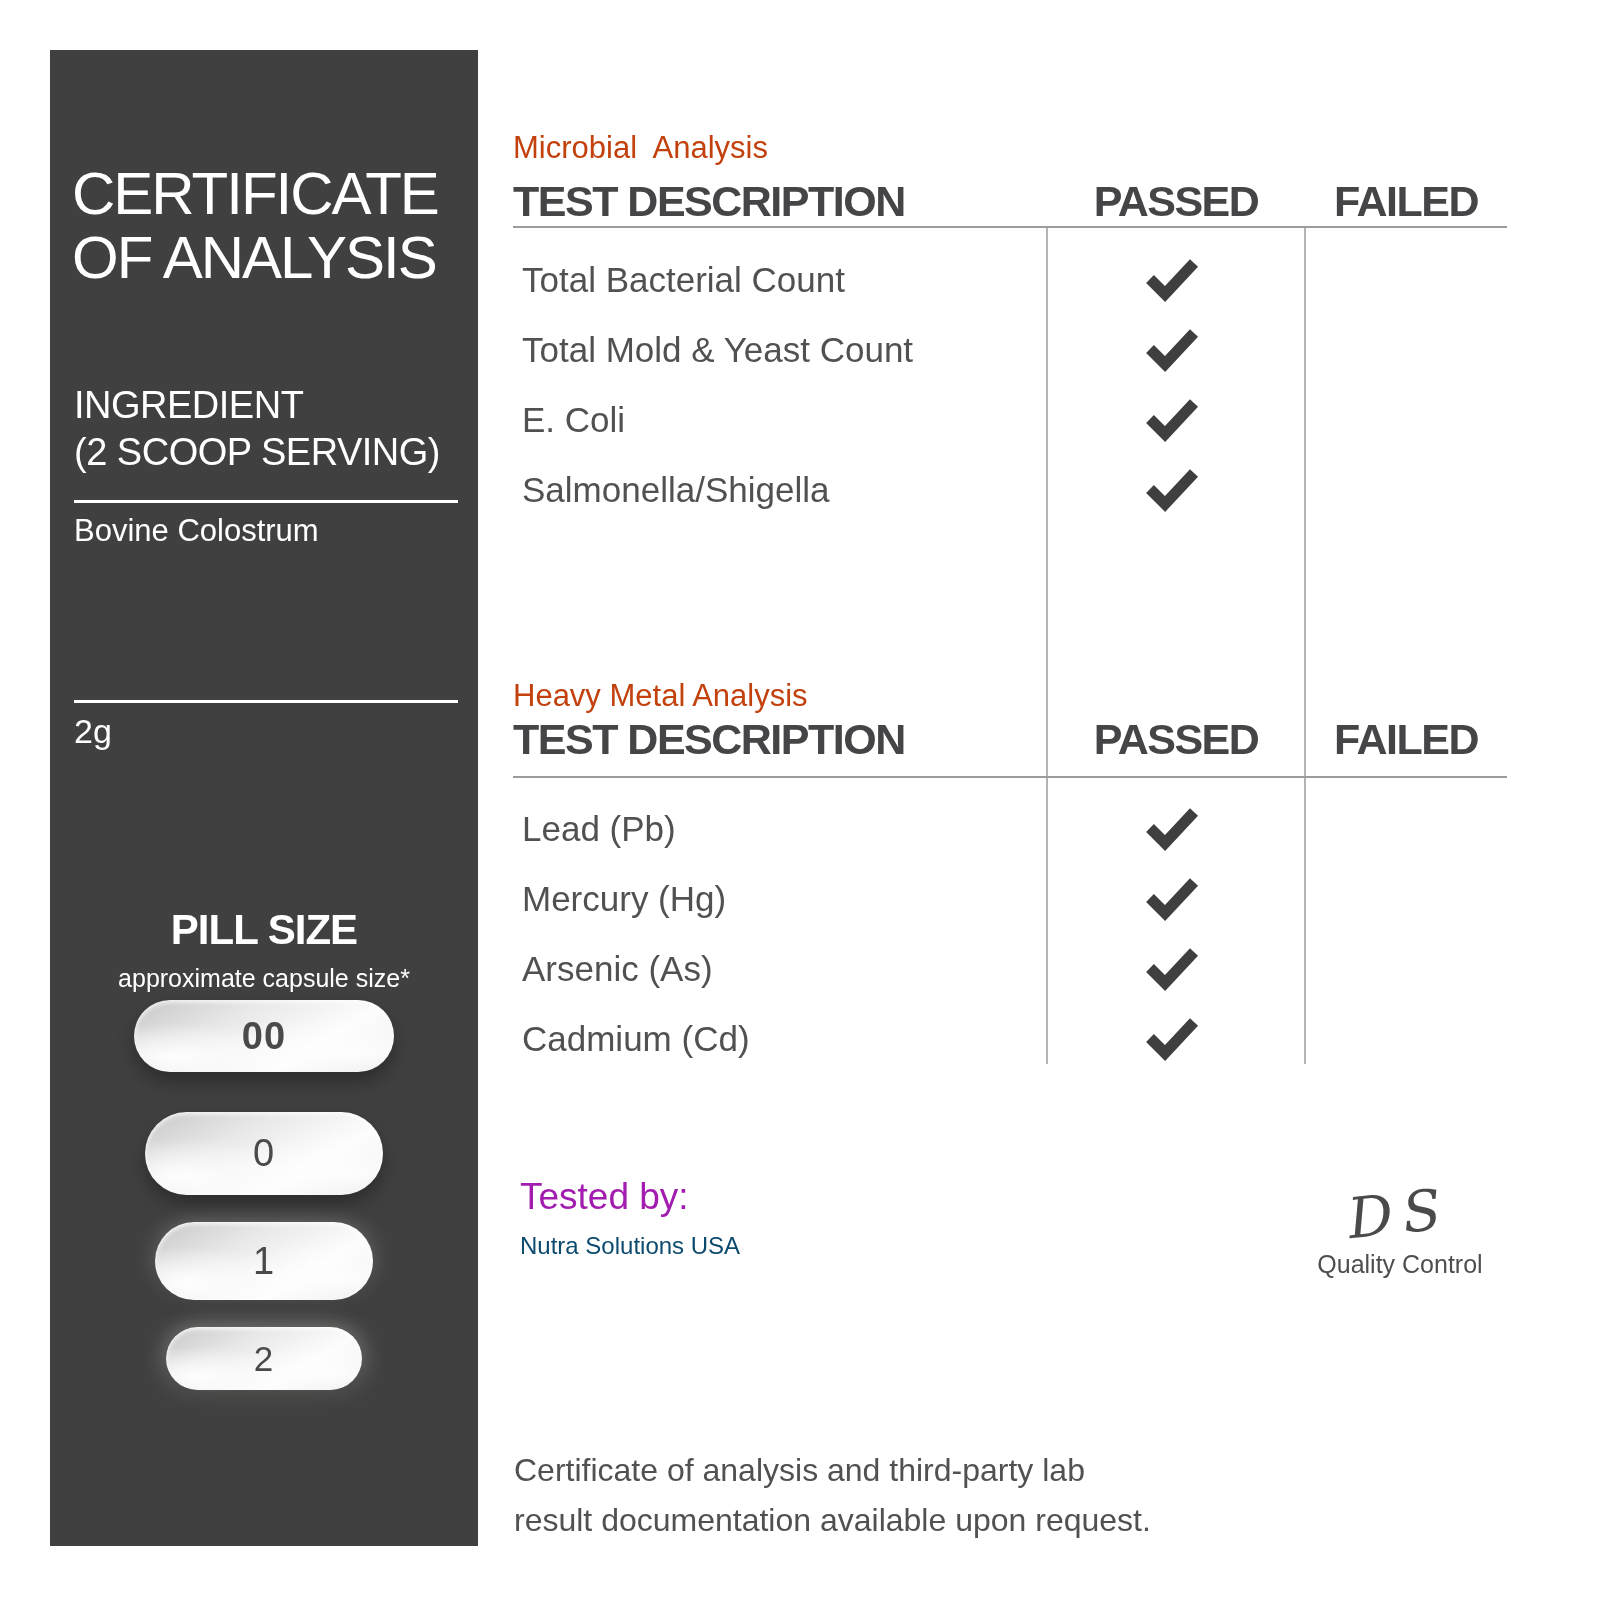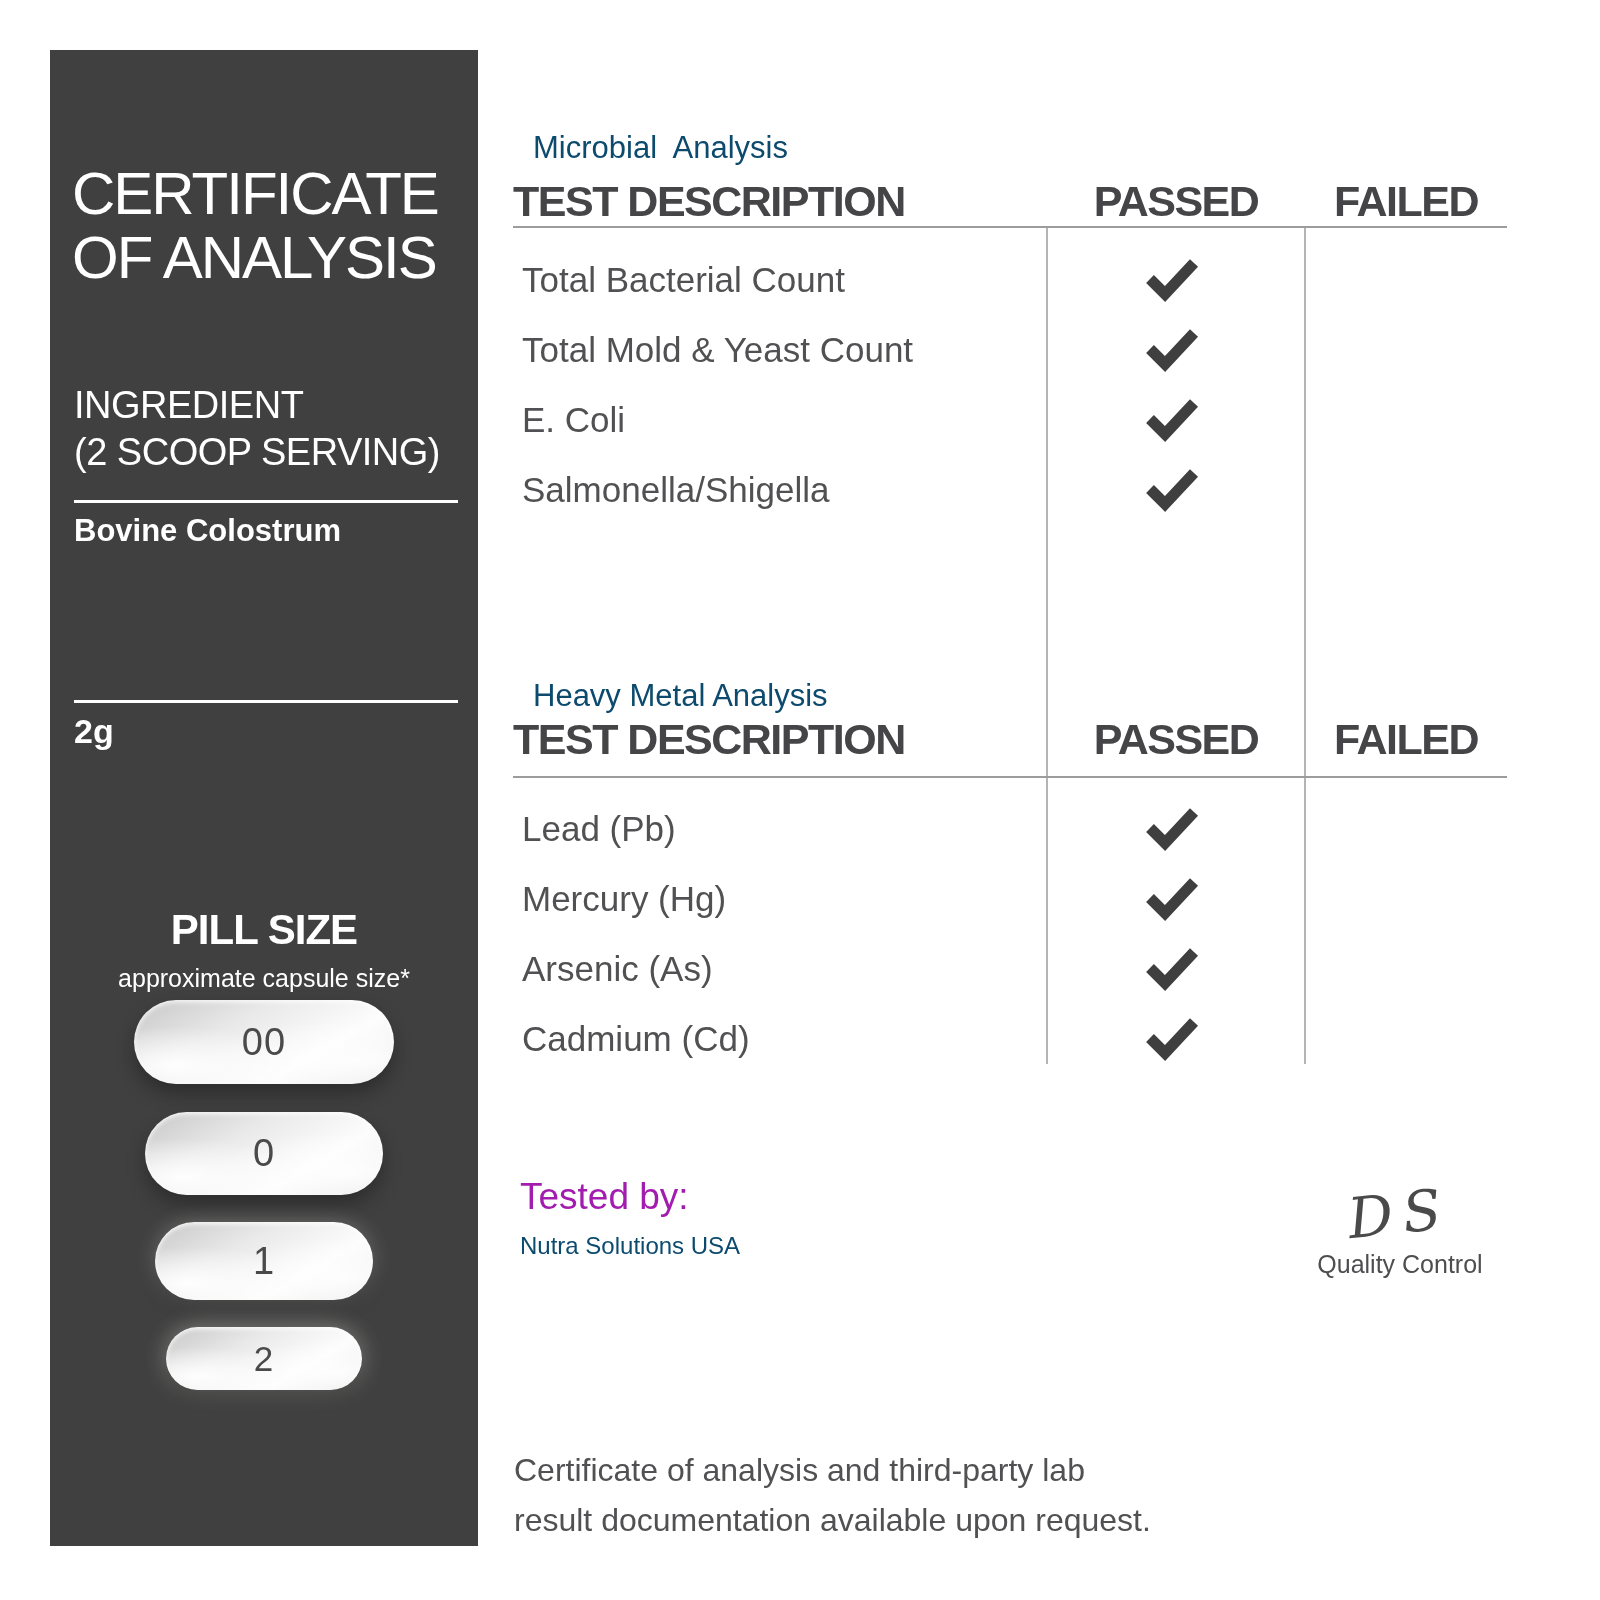--- a/index.html
+++ b/index.html
@@ -5,40 +5,40 @@
   html,body{margin:0;padding:0;}
   body{
     width:1600px;height:1600px;position:relative;background:#ffffff;
     font-family:"Liberation Sans", sans-serif;color:#515153;overflow:hidden;
   }
   
   .sidebar{position:absolute;left:50px;top:50px;width:428px;height:1496px;background:#404040;}
   .sb-title{position:absolute;left:22px;top:112px;color:#fff;font-size:60px;line-height:1.06;letter-spacing:-2px;font-weight:400;}
   .sb-label{position:absolute;left:24px;color:#fff;font-size:38px;line-height:1.24;letter-spacing:-0.5px;font-weight:400;}
   .sb-rule{position:absolute;left:24px;width:384px;height:3px;background:#ffffff;}
-  .sb-value{position:absolute;left:24px;color:#fff;font-weight:700;}
+  .sb-value{position:absolute;left:24px;color:#fff;font-weight:400;}
   .pill-size-title{position:absolute;left:0;top:856px;width:100%;text-align:center;color:#fff;font-size:42px;font-weight:700;letter-spacing:-1px;}
   .pill-size-sub{position:absolute;left:0;top:914px;width:100%;text-align:center;color:#fff;font-size:25px;font-weight:400;}
   .pill{
     position:absolute;left:50%;transform:translateX(-50%);
     display:flex;align-items:center;justify-content:center;
     color:#4a4a4a;font-size:38px;letter-spacing:1px;
     background:
       radial-gradient(ellipse at 16% 78%, rgba(255,255,255,.95) 0%, rgba(255,255,255,0) 42%),
       radial-gradient(ellipse at 86% 72%, rgba(255,255,255,.85) 0%, rgba(255,255,255,0) 48%),
       linear-gradient(150deg,#c7c7c7 0%,#e9e9e9 35%,#fdfdfd 68%,#e6e6e6 100%);
     box-shadow:0 10px 18px rgba(15,15,15,.38), inset 0 2px 5px rgba(255,255,255,.85);
   }
-  .pill-00{top:950px;width:260px;height:84px;border-radius:45px;}
+  .pill-00{top:950px;width:260px;height:72px;border-radius:45px;font-weight:bold;}
   .pill-0 {top:1062px;width:238px;height:83px;border-radius:42px;}
   .pill-1 {top:1172px;width:218px;height:78px;border-radius:39px;box-shadow:0 9px 16px rgba(15,15,15,.3),0 0 20px rgba(255,255,250,.28), inset 0 2px 5px rgba(255,255,255,.9);}
   .pill-2 {top:1277px;width:196px;height:63px;border-radius:32px;font-size:35px;box-shadow:0 8px 14px rgba(15,15,15,.3),0 0 22px rgba(250,255,245,.4), inset 0 2px 5px rgba(255,255,255,.9);}
 
   
-  .section-title{position:absolute;left:513px;font-size:31px;color:#0c4a6e;white-space:pre;margin-left:20px;}
+  .section-title{position:absolute;left:513px;font-size:31px;color:#c2410c;white-space:pre;}
   .col-head{position:absolute;font-size:43px;font-weight:700;letter-spacing:-1.5px;color:#454547;}
   .col-head.desc{left:513px;}
   .col-head.passed{left:1047px;width:258px;text-align:center;}
   .col-head.failed{left:1305px;width:202px;text-align:center;}
   .hline{position:absolute;left:513px;width:994px;height:2px;background:#9c9c9c;}
   .vline{position:absolute;top:226px;height:838px;width:2px;background:#b4b4b4;}
   .vline.v1{left:1046px;}
   .vline.v2{left:1304px;}
   .rows{position:absolute;left:513px;width:994px;}
   .trow{position:relative;height:70px;display:flex;align-items:center;}

